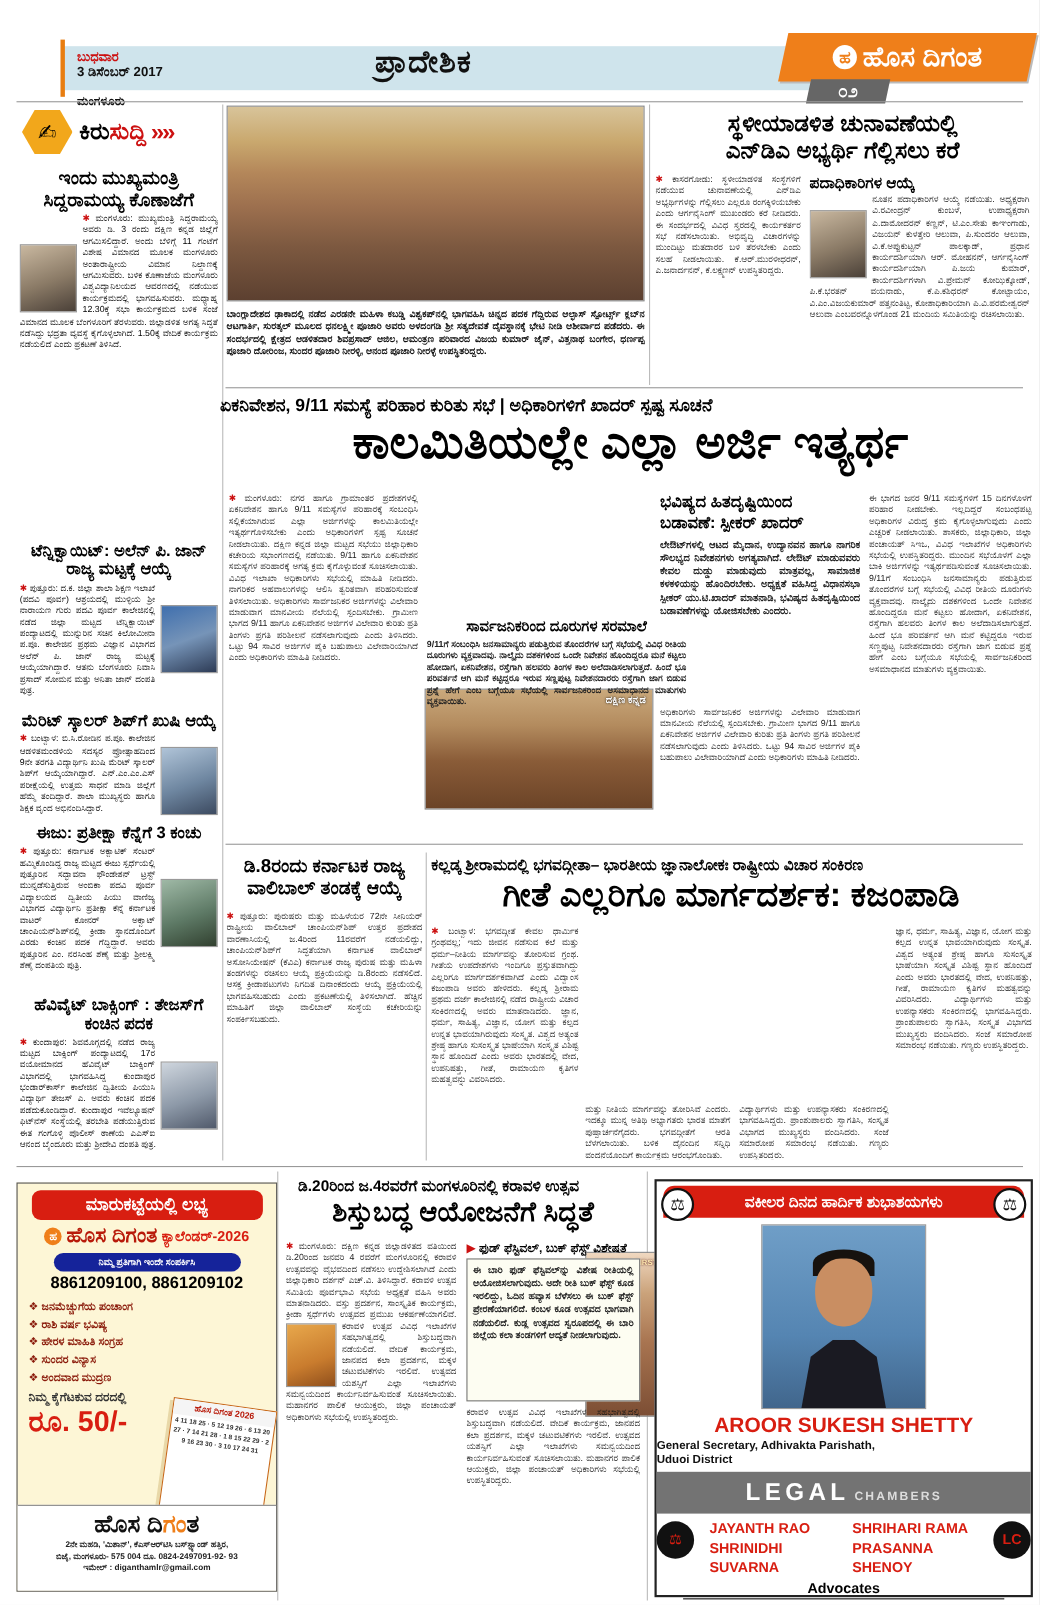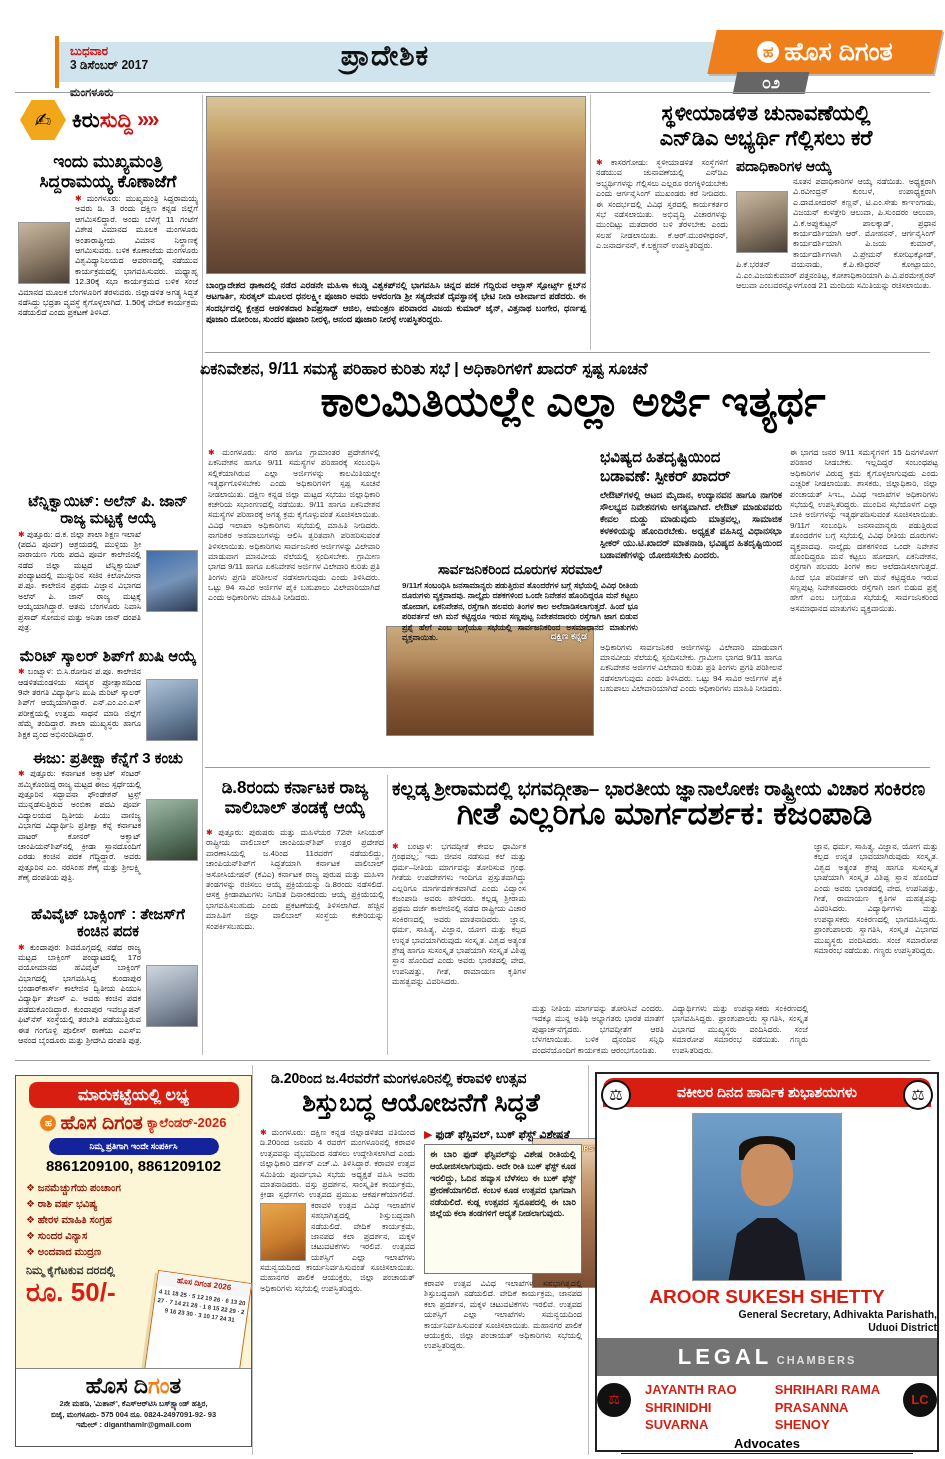--- a/index.html
+++ b/index.html
@@ -83,21 +83,21 @@
   .cal-addr { font-size:7.5px; font-weight:bold; color:#222; line-height:1.4; padding:0 6px; }
 
   .law-ad { position:absolute; left:595px; top:1072px; width:344px; height:380px; background:#fff; border:2px solid #222; }
   .law-banner { position:relative; margin:4px 6px 0; background:#d81e11; border-radius:10px 10px 0 0; color:#fff; font-size:14px; font-weight:bold; text-align:center; padding:6px 30px; }
   .law-badge { position:absolute; top:2px; width:30px; height:30px; border-radius:50%; background:#fff; border:2px solid #111; color:#111; display:flex; align-items:center; justify-content:center; font-size:15px; font-weight:bold; }
   .law-photo { margin:6px auto 0; width:150px; height:168px; background:linear-gradient(180deg,#6f9ec7 0%,#5585b2 60%,#41668c 100%); border:1px solid #999; position:relative; }
   .suit { position:absolute; bottom:0; left:50%; transform:translateX(-50%); width:120px; height:62px; background:#1a1a22; clip-path:polygon(18% 100%,25% 25%,42% 0,58% 0,75% 25%,82% 100%); }
   .face { position:absolute; top:30px; left:50%; transform:translateX(-50%); width:52px; height:62px; background:#c98e62; border-radius:45% 45% 48% 48%; }
   .hair { position:absolute; top:22px; left:50%; transform:translateX(-50%); width:56px; height:24px; background:#17120e; border-radius:50% 50% 0 0; }
   .law-name { text-align:center; color:#d81e11; font-size:19px; font-weight:bold; margin-top:5px; }
-  .law-desig { text-align:right; color:#111; font-size:10.5px; font-weight:bold; line-height:1.25;padding-left:27px; }
+  .law-desig { text-align:left; color:#111; font-size:10.5px; font-weight:bold; line-height:1.25; }
   .law-black { margin-top:4px; background:#737373; color:#fff; text-align:center; padding:6px 0; font-weight:bold; }
   .lc-word { font-size:22px; letter-spacing:4px; }
   .lc-small { font-size:11px; letter-spacing:2px; color:#ddd; }
   .law-names { display:flex; justify-content:center; gap:14px; margin-top:5px; }
   .law-names div { color:#d81e11; font-size:13px; font-weight:bold; line-height:1.35; }
   .law-side-badge { width:34px; height:34px; border-radius:50%; background:#111; color:#fff; display:flex; align-items:center; justify-content:center; font-size:14px; flex:none; margin-top:2px; }
   .law-adv { text-align:center; font-size:13px; font-weight:bold; border-bottom:1.5px solid #111; width:86%; margin:2px auto; padding-bottom:2px; }
   .law-addr { text-align:center; font-size:12.5px; font-weight:bold; line-height:1.4; }
 
   .fbox { border:1px solid #777; background:#fdfdf2; padding:4px 5px; }
@@ -216,21 +216,21 @@
 
   <div class="abs jt body-txt" style="left:208px; top:448px; width:172px; height:315px;">
     <span class="star">✱</span>
     <span>ಮಂಗಳೂರು: ನಗರ ಹಾಗೂ ಗ್ರಾಮಾಂತರ ಪ್ರದೇಶಗಳಲ್ಲಿ ಏಕನಿವೇಶನ ಹಾಗೂ 9/11 ಸಮಸ್ಯೆಗಳ ಪರಿಹಾರಕ್ಕೆ ಸಂಬಂಧಿಸಿ ಸಲ್ಲಿಕೆಯಾಗಿರುವ ಎಲ್ಲಾ ಅರ್ಜಿಗಳನ್ನು ಕಾಲಮಿತಿಯಲ್ಲೇ ಇತ್ಯರ್ಥಗೊಳಿಸಬೇಕು ಎಂದು ಅಧಿಕಾರಿಗಳಿಗೆ ಸ್ಪಷ್ಟ ಸೂಚನೆ ನೀಡಲಾಯಿತು. ದಕ್ಷಿಣ ಕನ್ನಡ ಜಿಲ್ಲಾ ಮಟ್ಟದ ಸಭೆಯು ಜಿಲ್ಲಾಧಿಕಾರಿ ಕಚೇರಿಯ ಸಭಾಂಗಣದಲ್ಲಿ ನಡೆಯಿತು. 9/11 ಹಾಗೂ ಏಕನಿವೇಶನ ಸಮಸ್ಯೆಗಳ ಪರಿಹಾರಕ್ಕೆ ಅಗತ್ಯ ಕ್ರಮ ಕೈಗೊಳ್ಳುವಂತೆ ಸೂಚಿಸಲಾಯಿತು. ವಿವಿಧ ಇಲಾಖಾ ಅಧಿಕಾರಿಗಳು ಸಭೆಯಲ್ಲಿ ಮಾಹಿತಿ ನೀಡಿದರು. ನಾಗರಿಕರ ಅಹವಾಲುಗಳನ್ನು ಆಲಿಸಿ ತ್ವರಿತವಾಗಿ ಪರಿಹರಿಸುವಂತೆ ತಿಳಿಸಲಾಯಿತು.</span>
     <span> </span><span>ಅಧಿಕಾರಿಗಳು ಸಾರ್ವಜನಿಕರ ಅರ್ಜಿಗಳನ್ನು ವಿಲೇವಾರಿ ಮಾಡುವಾಗ ಮಾನವೀಯ ನೆಲೆಯಲ್ಲಿ ಸ್ಪಂದಿಸಬೇಕು. ಗ್ರಾಮೀಣ ಭಾಗದ 9/11 ಹಾಗೂ ಏಕನಿವೇಶನ ಅರ್ಜಿಗಳ ವಿಲೇವಾರಿ ಕುರಿತು ಪ್ರತಿ ತಿಂಗಳು ಪ್ರಗತಿ ಪರಿಶೀಲನೆ ನಡೆಸಲಾಗುವುದು ಎಂದು ತಿಳಿಸಿದರು. ಒಟ್ಟು 94 ಸಾವಿರ ಅರ್ಜಿಗಳ ಪೈಕಿ ಬಹುಪಾಲು ವಿಲೇವಾರಿಯಾಗಿದೆ ಎಂದು ಅಧಿಕಾರಿಗಳು ಮಾಹಿತಿ ನೀಡಿದರು.</span>
   </div>
 
   <div class="abs photo meeting" style="left:386px; top:448px; width:208px; height:110px;">
     <span class="wm">ದಕ್ಷಿಣ ಕನ್ನಡ</span>
   </div>
-  <div class="abs" style="left:402px; top:562px; width:236px;">
+  <div class="abs" style="left:388px; top:562px; width:236px;">
     <div class="boxhead">ಸಾರ್ವಜನಿಕರಿಂದ ದೂರುಗಳ ಸರಮಾಲೆ</div>
     <div class="jt body-txt" style="height:190px; margin-top:3px; font-weight:bold; color:#222;">9/11ಗೆ ಸಂಬಂಧಿಸಿ ಜನಸಾಮಾನ್ಯರು ಪಡುತ್ತಿರುವ ತೊಂದರೆಗಳ ಬಗ್ಗೆ ಸಭೆಯಲ್ಲಿ ವಿವಿಧ ರೀತಿಯ ದೂರುಗಳು ವ್ಯಕ್ತವಾದವು. ನಾಲ್ಕೈದು ದಶಕಗಳಿಂದ ಒಂದೇ ನಿವೇಶನ ಹೊಂದಿದ್ದರೂ ಮನೆ ಕಟ್ಟಲು ಹೋದಾಗ, ಏಕನಿವೇಶನ, ರಸ್ತೆಗಾಗಿ ಹಲವರು ತಿಂಗಳ ಕಾಲ ಅಲೆದಾಡಿಸಲಾಗುತ್ತದೆ. ಹಿಂದೆ ಭೂ ಪರಿವರ್ತನೆ ಆಗಿ ಮನೆ ಕಟ್ಟಿದ್ದರೂ ಇರುವ ಸಣ್ಣಪುಟ್ಟ ನಿವೇಶನದಾರರು ರಸ್ತೆಗಾಗಿ ಜಾಗ ಬಿಡುವ ಪ್ರಶ್ನೆ ಹೇಗೆ ಎಂಬ ಬಗ್ಗೆಯೂ ಸಭೆಯಲ್ಲಿ ಸಾರ್ವಜನಿಕರಿಂದ ಅಸಮಾಧಾನದ ಮಾತುಗಳು ವ್ಯಕ್ತವಾಯಿತು.</div>
   </div>
 
   <div class="abs" style="left:600px; top:448px; width:182px;">
     <div style="font-size:15px; font-weight:bold; line-height:1.25;">
       <div>ಭವಿಷ್ಯದ ಹಿತದೃಷ್ಟಿಯಿಂದ</div>
       <div>ಬಡಾವಣೆ: ಸ್ಪೀಕರ್ ಖಾದರ್</div>
     </div>
     <div class="jt" style="font-size:9px; line-height:1.35; font-weight:bold; color:#222; height:150px; margin-top:3px;">ಲೇಔಟ್‌ಗಳಲ್ಲಿ ಆಟದ ಮೈದಾನ, ಉದ್ಯಾನವನ ಹಾಗೂ ನಾಗರಿಕ ಸೌಲಭ್ಯದ ನಿವೇಶನಗಳು ಅಗತ್ಯವಾಗಿದೆ. ಲೇಔಟ್ ಮಾಡುವವರು ಕೇವಲ ದುಡ್ಡು ಮಾಡುವುದು ಮಾತ್ರವಲ್ಲ, ಸಾಮಾಜಿಕ ಕಳಕಳಿಯನ್ನು ಹೊಂದಿರಬೇಕು. ಅಧ್ಯಕ್ಷತೆ ವಹಿಸಿದ್ದ ವಿಧಾನಸಭಾ ಸ್ಪೀಕರ್ ಯು.ಟಿ.ಖಾದರ್ ಮಾತನಾಡಿ, ಭವಿಷ್ಯದ ಹಿತದೃಷ್ಟಿಯಿಂದ ಬಡಾವಣೆಗಳನ್ನು ಯೋಜಿಸಬೇಕು ಎಂದರು.</div>
@@ -244,21 +244,21 @@
 
   <div class="abs hl" style="left:206px; top:778px; width:178px; font-size:17px; line-height:1.2;">
     <div>ಡಿ.8ರಂದು ಕರ್ನಾಟಕ ರಾಜ್ಯ</div>
     <div>ವಾಲಿಬಾಲ್ ತಂಡಕ್ಕೆ ಆಯ್ಕೆ</div>
   </div>
   <div class="abs jt body-txt" style="left:206px; top:828px; width:178px; height:225px;">
     <span class="star">✱</span>
     <span>ಪುತ್ತೂರು: ಪುರುಷರು ಮತ್ತು ಮಹಿಳೆಯರ 72ನೇ ಸೀನಿಯರ್ ರಾಷ್ಟ್ರೀಯ ವಾಲಿಬಾಲ್ ಚಾಂಪಿಯನ್‌ಶಿಪ್ ಉತ್ತರ ಪ್ರದೇಶದ ವಾರಣಾಸಿಯಲ್ಲಿ ಜ.4ರಿಂದ 11ರವರೆಗೆ ನಡೆಯಲಿದ್ದು, ಚಾಂಪಿಯನ್‌ಶಿಪ್‌ಗೆ ಸಿದ್ಧತೆಯಾಗಿ ಕರ್ನಾಟಕ ವಾಲಿಬಾಲ್ ಅಸೋಸಿಯೇಷನ್ (ಕೆವಿಎ) ಕರ್ನಾಟಕ ರಾಜ್ಯ ಪುರುಷ ಮತ್ತು ಮಹಿಳಾ ತಂಡಗಳನ್ನು ರಚಿಸಲು ಆಯ್ಕೆ ಪ್ರಕ್ರಿಯೆಯನ್ನು ಡಿ.8ರಂದು ನಡೆಸಲಿದೆ. ಆಸಕ್ತ ಕ್ರೀಡಾಪಟುಗಳು ನಿಗದಿತ ದಿನಾಂಕದಂದು ಆಯ್ಕೆ ಪ್ರಕ್ರಿಯೆಯಲ್ಲಿ ಭಾಗವಹಿಸಬಹುದು ಎಂದು ಪ್ರಕಟಣೆಯಲ್ಲಿ ತಿಳಿಸಲಾಗಿದೆ. ಹೆಚ್ಚಿನ ಮಾಹಿತಿಗೆ ಜಿಲ್ಲಾ ವಾಲಿಬಾಲ್ ಸಂಸ್ಥೆಯ ಕಚೇರಿಯನ್ನು ಸಂಪರ್ಕಿಸಬಹುದು.</span>
   </div>
 
-  <div class="abs kicker" style="left:392px; top:778px; width:545px; font-size:19px;">ಕಲ್ಲಡ್ಕ ಶ್ರೀರಾಮದಲ್ಲಿ ಭಗವದ್ಗೀತಾ– ಭಾರತೀಯ ಜ್ಞಾನಾಲೋಕಃ ರಾಷ್ಟ್ರೀಯ ವಿಚಾರ ಸಂಕಿರಣ</div>
+  <div class="abs kicker" style="left:392px; top:778px; width:545px; font-size:14px;">ಕಲ್ಲಡ್ಕ ಶ್ರೀರಾಮದಲ್ಲಿ ಭಗವದ್ಗೀತಾ– ಭಾರತೀಯ ಜ್ಞಾನಾಲೋಕಃ ರಾಷ್ಟ್ರೀಯ ವಿಚಾರ ಸಂಕಿರಣ</div>
   <div class="abs" style="left:392px; top:796px; width:545px; font-size:31px; font-weight:bold; text-align:center;">ಗೀತೆ ಎಲ್ಲರಿಗೂ ಮಾರ್ಗದರ್ಶಕ: ಕಜಂಪಾಡಿ</div>
 
   <div class="abs jt body-txt" style="left:392px; top:842px; width:134px; height:212px;">
     <span class="star">✱</span>
     <span>ಬಂಟ್ವಾಳ: ಭಗವದ್ಗೀತೆ ಕೇವಲ ಧಾರ್ಮಿಕ ಗ್ರಂಥವಲ್ಲ; ಇದು ಜೀವನ ನಡೆಸುವ ಕಲೆ ಮತ್ತು ಧರ್ಮ–ನೀತಿಯ ಮಾರ್ಗವನ್ನು ತೋರಿಸುವ ಗ್ರಂಥ. ಗೀತೆಯ ಉಪದೇಶಗಳು ಇಂದಿಗೂ ಪ್ರಸ್ತುತವಾಗಿದ್ದು ಎಲ್ಲರಿಗೂ ಮಾರ್ಗದರ್ಶಕವಾಗಿದೆ ಎಂದು ವಿದ್ವಾಂಸ ಕಜಂಪಾಡಿ ಅವರು ಹೇಳಿದರು. ಕಲ್ಲಡ್ಕ ಶ್ರೀರಾಮ ಪ್ರಥಮ ದರ್ಜೆ ಕಾಲೇಜಿನಲ್ಲಿ ನಡೆದ ರಾಷ್ಟ್ರೀಯ ವಿಚಾರ ಸಂಕಿರಣದಲ್ಲಿ ಅವರು ಮಾತನಾಡಿದರು.</span>
     <span> </span><span>ಜ್ಞಾನ, ಧರ್ಮ, ಸಾಹಿತ್ಯ, ವಿಜ್ಞಾನ, ಯೋಗ ಮತ್ತು ಕಲ್ಪದ ಉನ್ನತ ಭಾವಯಾಗಿರುವುದು ಸಂಸ್ಕೃತ. ವಿಶ್ವದ ಅತ್ಯಂತ ಶ್ರೇಷ್ಠ ಹಾಗೂ ಸುಸಂಸ್ಕೃತ ಭಾಷೆಯಾಗಿ ಸಂಸ್ಕೃತ ವಿಶಿಷ್ಟ ಸ್ಥಾನ ಹೊಂದಿದೆ ಎಂದು ಅವರು ಭಾರತದಲ್ಲಿ ವೇದ, ಉಪನಿಷತ್ತು, ಗೀತೆ, ರಾಮಾಯಣ ಕೃತಿಗಳ ಮಹತ್ವವನ್ನು ವಿವರಿಸಿದರು.</span>
   </div>
   <div class="abs photo stage" style="left:532px; top:850px; width:276px; height:150px;">
     <span class="bn">SRI RAMA FIRST GRADE COLLEGE · JANA SEVANA TRUST</span>
   </div>

